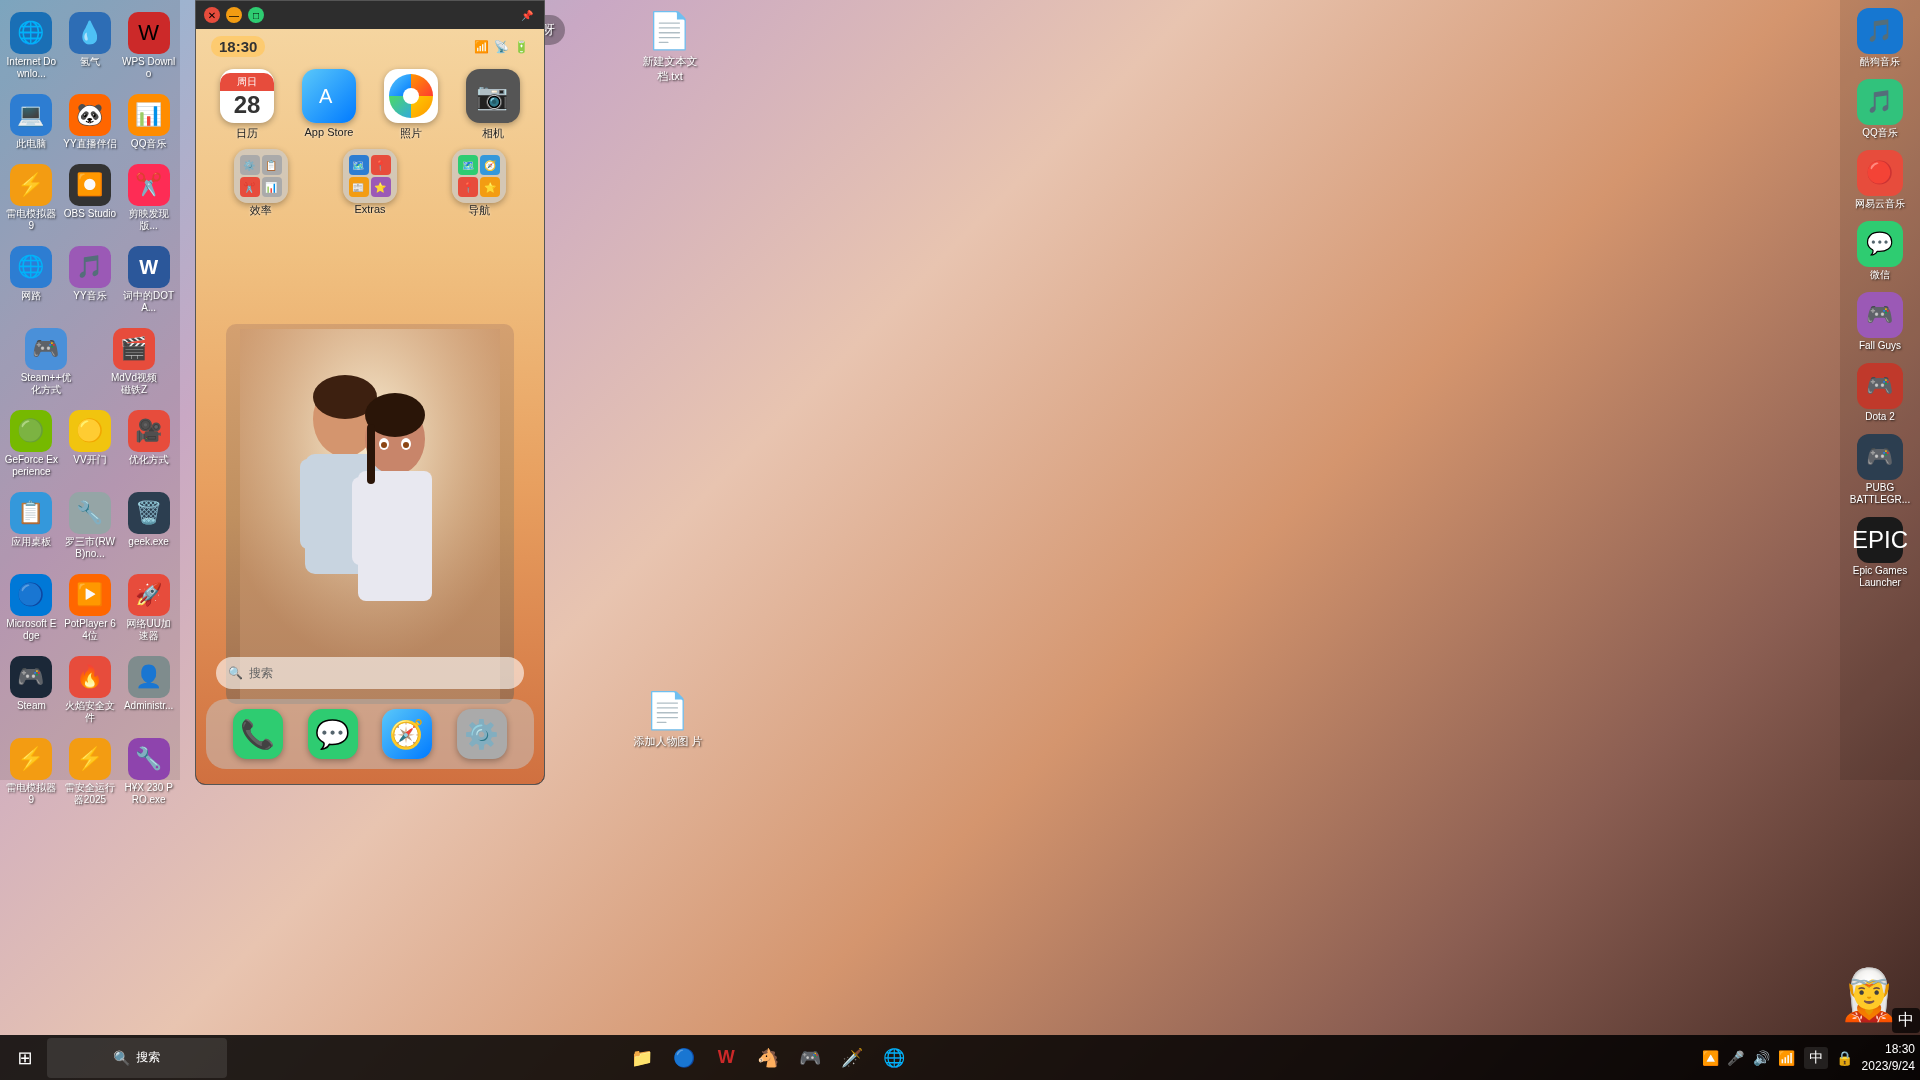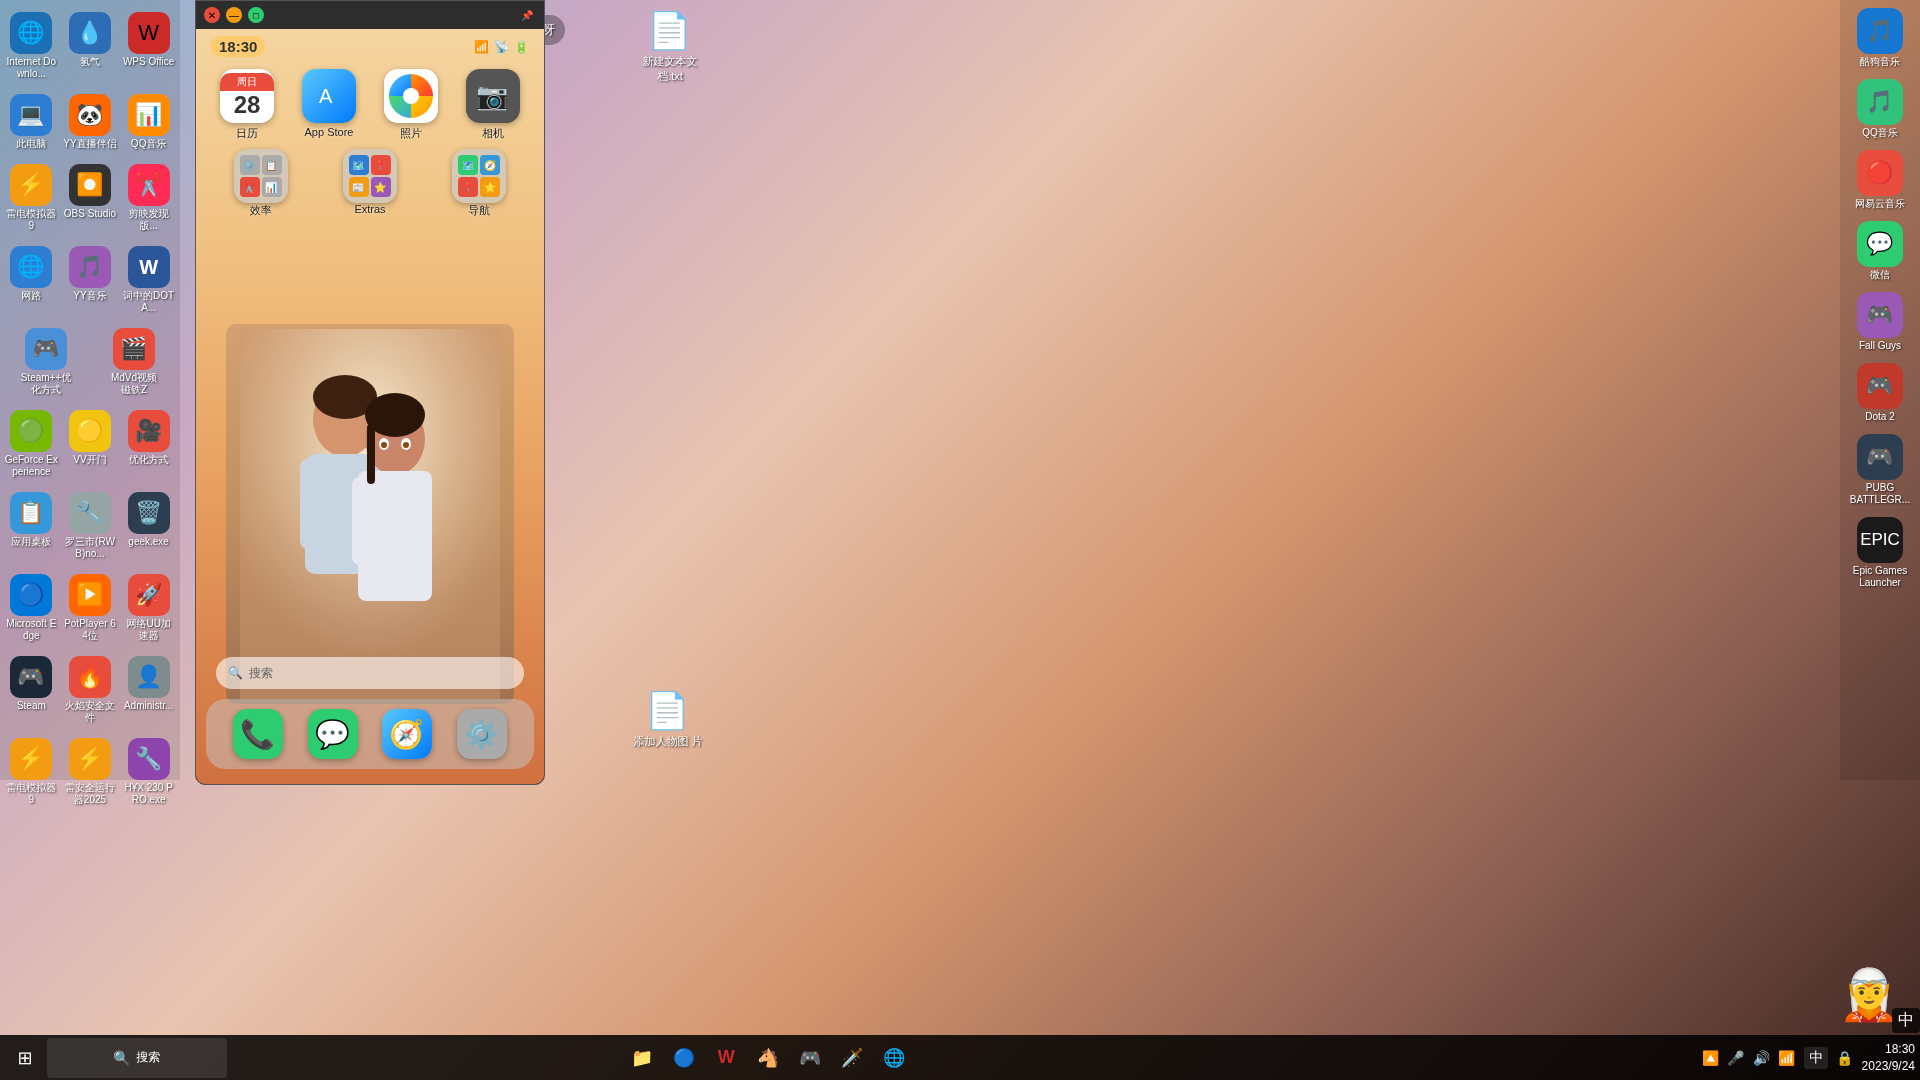--- a/index.html
+++ b/index.html
@@ -514,21 +514,21 @@
         <div class="icon-img" style="background:#1a6fb5;">🌐</div>
         <span class="icon-label">Internet
 Downlo...</span>
       </div>
       <div class="desktop-icon">
         <div class="icon-img" style="background:#2d6db5;">💧</div>
         <span class="icon-label">氢气</span>
       </div>
       <div class="desktop-icon">
         <div class="icon-img" style="background:#cc2929;">W</div>
-        <span class="icon-label">WPS Office</span>
+        <span class="icon-label">WPS Downlo</span>
       </div>
     </div>
 
     <div class="sidebar-row">
       <div class="desktop-icon">
         <div class="icon-img" style="background:#2d7dd2;">💻</div>
         <span class="icon-label">此电脑</span>
       </div>
       <div class="desktop-icon">
         <div class="icon-img" style="background:#ff6600;">🐼</div>
@@ -856,21 +856,21 @@
     </div>
     <div class="right-icon">
       <div class="icon-img" style="background:#c0392b;width:46px;height:46px;border-radius:12px;font-size:22px;display:flex;align-items:center;justify-content:center;">🎮</div>
       <span class="icon-label">Dota 2</span>
     </div>
     <div class="right-icon">
       <div class="icon-img" style="background:#2c3e50;width:46px;height:46px;border-radius:12px;font-size:22px;display:flex;align-items:center;justify-content:center;">🎮</div>
       <span class="icon-label">PUBG BATTLEGR...</span>
     </div>
     <div class="right-icon">
-      <div class="icon-img" style="background:#1a1a1a;width:46px;height:46px;border-radius:12px;font-size:17px;display:flex;align-items:center;justify-content:center;color:white;">EPIC</div>
+      <div class="icon-img" style="background:#1a1a1a;width:46px;height:46px;border-radius:12px;font-size:24px;display:flex;align-items:center;justify-content:center;color:white;">EPIC</div>
       <span class="icon-label">Epic Games Launcher</span>
     </div>
   </div>
 
   <div id="corner-mascot">
     <span style="font-size:50px;">🧝</span>
   </div>
 
   <div id="ime-indicator">
     <span>中</span>

